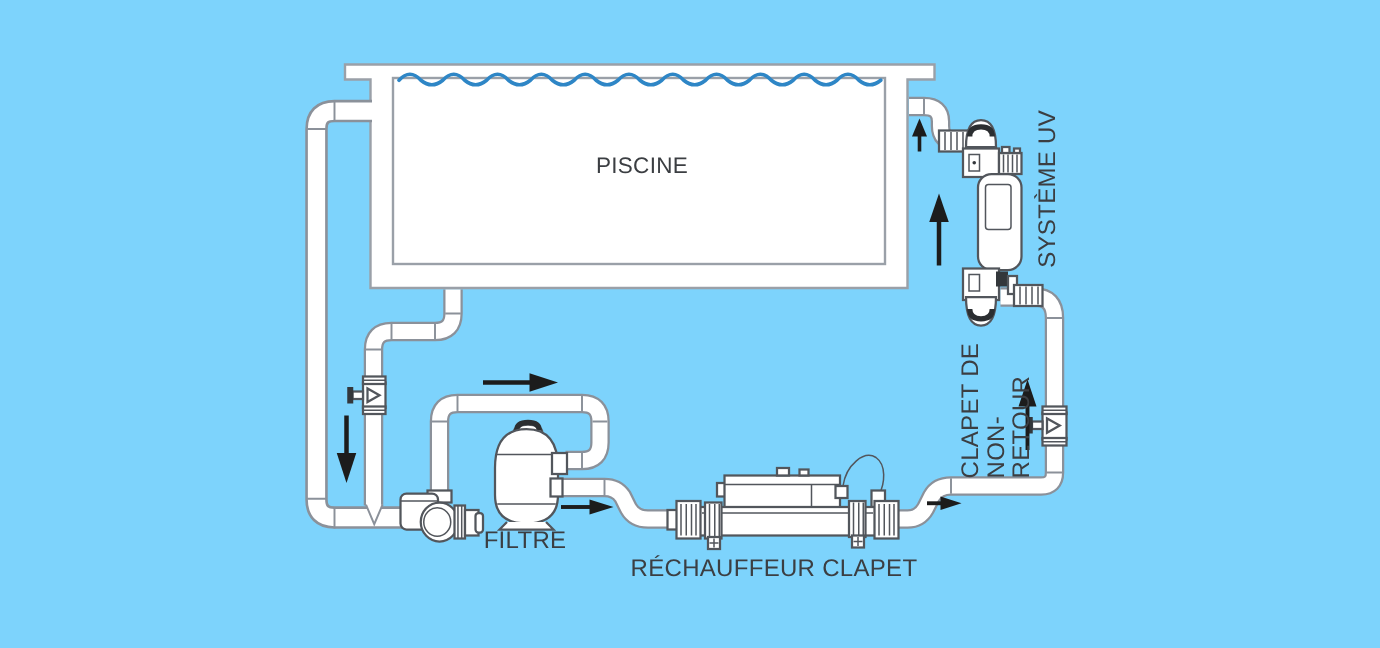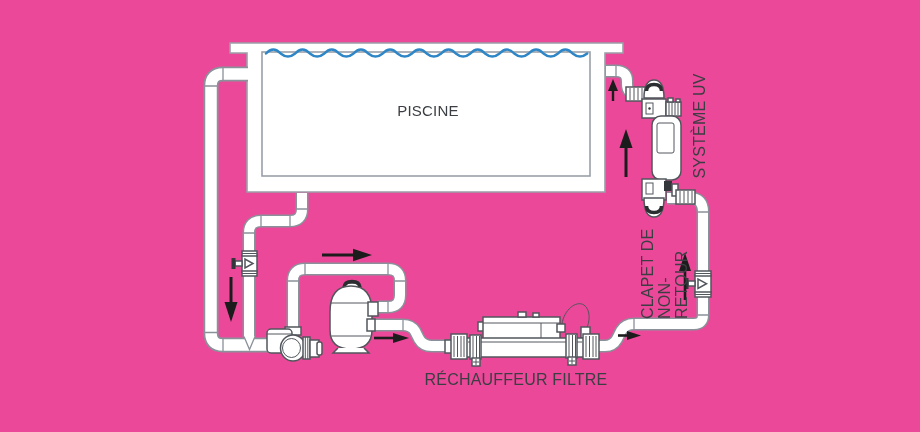--- a/index.html
+++ b/index.html
@@ -1,17 +1,17 @@
 <!DOCTYPE html>
 <html><head>
 <meta charset="utf-8">
 <style>
   html,body{margin:0;padding:0;background:#fff;}
   .stage{
-    position:relative;width:920px;height:432px;background:#ec4899;
+    position:relative;width:920px;height:432px;background:#7dd3fc;
     overflow:hidden;font-family:"Liberation Sans",sans-serif;
   }
   .stage svg{position:absolute;left:0;top:0;}
   .lbl{
     position:absolute;color:#3b3e42;font-size:16px;letter-spacing:.2px;
     text-align:center;white-space:nowrap;line-height:17px;
   }
   .lbl-sm{font-size:15px;}
   .lbl-rot{
     transform:rotate(-90deg);transform-origin:center;
@@ -206,21 +206,22 @@
   </g>
   <g>
     <path class="arrline" stroke-width="2.4" d="M613,89 V101"></path>
     <polygon class="arr" points="613,79 608,91 618,91"></polygon>
   </g>
 </svg>
 
   <div class="lbl lbl-sm" style="left:368px;top:102px;width:120px;">PISCINE</div>
 
 
-
-  <div class="lbl" style="left:405px;top:371px;width:222px;">RÉCHAUFFEUR FILTRE</div>
+  <div class="lbl" style="left:300px;top:352px;width:100px;">FILTRE</div>
+
+  <div class="lbl" style="left:405px;top:371px;width:222px;">RÉCHAUFFEUR CLAPET</div>
 
   <div class="lbl lbl-rot" style="left:604px;top:250px;width:104px;height:34px;">CLAPET DE
 NON-RETOUR</div>
 
   <div class="lbl lbl-rot" style="left:646px;top:117px;width:106px;height:17px;">SYSTÈME UV</div>
 
 </div>
 
 </body></html>

